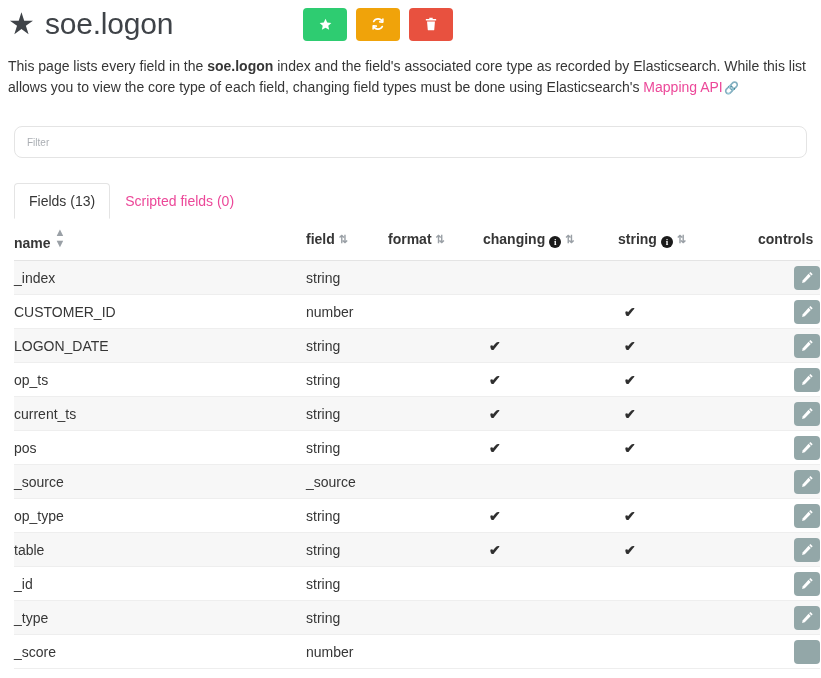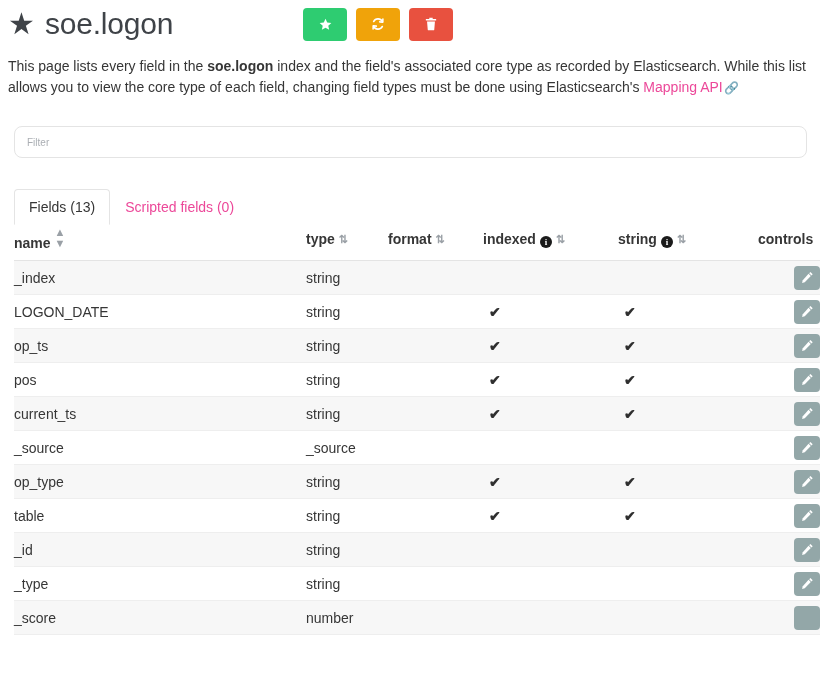--- a/index.html
+++ b/index.html
@@ -115,21 +115,21 @@
     border-bottom: 1px solid transparent;
   }
   .tab {
     padding: 9px 14px 8px 14px;
     font-size: 14px;
     line-height: 17px;
     cursor: pointer;
     border: 1px solid transparent;
     border-radius: 4px 4px 0 0;
     position: relative;
-    top: 7px;
+    top: 1px;
     white-space: nowrap;
   }
   .tab-active {
     color: #363636;
     background: #ffffff;
     border-color: #e4e4e4;
     border-bottom-color: #ffffff;
   }
   .tab-inactive {
     color: #ec4899;
@@ -280,23 +280,23 @@
         <col class="c-name">
           <col class="c-type">
           <col class="c-format">
         <col class="c-analyzed">
           <col class="c-indexed">
           <col class="c-controls">
       </colgroup>
       <thead>
         <tr>
           <th><span>name</span><span class="sort-icon">▲<br>▼</span></th>
-          <th><span>type</span><span class="sort-icon">⇅</span></th>
+          <th><span>field</span><span class="sort-icon">⇅</span></th>
           <th><span>format</span><span class="sort-icon">⇅</span></th>
-          <th><span>indexed</span><span class="info-icon">i</span><span class="sort-icon">⇅</span></th>
+          <th><span>changing</span><span class="info-icon">i</span><span class="sort-icon">⇅</span></th>
           <th><span>string</span><span class="info-icon">i</span><span class="sort-icon">⇅</span></th>
           <th class="col-controls"><span>controls</span></th>
         </tr>
       </thead>
       <tbody id="fields-body">
           <tr>
             <td>_index</td>
             <td>string</td>
             <td></td>
             <td></td>
@@ -304,20 +304,35 @@
             <td class="controls-cell"><button class="edit-btn" aria-label="Edit field">
                 <span>
                   <svg width="13" height="13" viewBox="0 0 16 16" fill="#ffffff" aria-hidden="true">
                     <path d="M11.6 1.2 L14.4 4.0 L12.9 5.5 L10.1 2.7 Z"></path>
                     <path d="M9.3 3.5 L12.1 6.3 L4.6 13.8 L1.3 14.7 L2.2 11.4 Z"></path>
                   </svg>
                 </span>
               </button></td>
           </tr>
           <tr>
+            <td>CUSTOMER_ID</td>
+            <td>number</td>
+            <td></td>
+            <td></td>
+            <td><span class="check">✔</span></td>
+            <td class="controls-cell"><button class="edit-btn" aria-label="Edit field">
+                <span>
+                  <svg width="13" height="13" viewBox="0 0 16 16" fill="#ffffff" aria-hidden="true">
+                    <path d="M11.6 1.2 L14.4 4.0 L12.9 5.5 L10.1 2.7 Z"></path>
+                    <path d="M9.3 3.5 L12.1 6.3 L4.6 13.8 L1.3 14.7 L2.2 11.4 Z"></path>
+                  </svg>
+                </span>
+              </button></td>
+          </tr>
+          <tr>
             <td>LOGON_DATE</td>
             <td>string</td>
             <td></td>
             <td><span class="check">✔</span></td>
             <td><span class="check">✔</span></td>
             <td class="controls-cell"><button class="edit-btn" aria-label="Edit field">
                 <span>
                   <svg width="13" height="13" viewBox="0 0 16 16" fill="#ffffff" aria-hidden="true">
                     <path d="M11.6 1.2 L14.4 4.0 L12.9 5.5 L10.1 2.7 Z"></path>
                     <path d="M9.3 3.5 L12.1 6.3 L4.6 13.8 L1.3 14.7 L2.2 11.4 Z"></path>
@@ -334,36 +349,36 @@
             <td class="controls-cell"><button class="edit-btn" aria-label="Edit field">
                 <span>
                   <svg width="13" height="13" viewBox="0 0 16 16" fill="#ffffff" aria-hidden="true">
                     <path d="M11.6 1.2 L14.4 4.0 L12.9 5.5 L10.1 2.7 Z"></path>
                     <path d="M9.3 3.5 L12.1 6.3 L4.6 13.8 L1.3 14.7 L2.2 11.4 Z"></path>
                   </svg>
                 </span>
               </button></td>
           </tr>
           <tr>
+            <td>current_ts</td>
+            <td>string</td>
+            <td></td>
+            <td><span class="check">✔</span></td>
+            <td><span class="check">✔</span></td>
+            <td class="controls-cell"><button class="edit-btn" aria-label="Edit field">
+                <span>
+                  <svg width="13" height="13" viewBox="0 0 16 16" fill="#ffffff" aria-hidden="true">
+                    <path d="M11.6 1.2 L14.4 4.0 L12.9 5.5 L10.1 2.7 Z"></path>
+                    <path d="M9.3 3.5 L12.1 6.3 L4.6 13.8 L1.3 14.7 L2.2 11.4 Z"></path>
+                  </svg>
+                </span>
+              </button></td>
+          </tr>
+          <tr>
             <td>pos</td>
-            <td>string</td>
-            <td></td>
-            <td><span class="check">✔</span></td>
-            <td><span class="check">✔</span></td>
-            <td class="controls-cell"><button class="edit-btn" aria-label="Edit field">
-                <span>
-                  <svg width="13" height="13" viewBox="0 0 16 16" fill="#ffffff" aria-hidden="true">
-                    <path d="M11.6 1.2 L14.4 4.0 L12.9 5.5 L10.1 2.7 Z"></path>
-                    <path d="M9.3 3.5 L12.1 6.3 L4.6 13.8 L1.3 14.7 L2.2 11.4 Z"></path>
-                  </svg>
-                </span>
-              </button></td>
-          </tr>
-          <tr>
-            <td>current_ts</td>
             <td>string</td>
             <td></td>
             <td><span class="check">✔</span></td>
             <td><span class="check">✔</span></td>
             <td class="controls-cell"><button class="edit-btn" aria-label="Edit field">
                 <span>
                   <svg width="13" height="13" viewBox="0 0 16 16" fill="#ffffff" aria-hidden="true">
                     <path d="M11.6 1.2 L14.4 4.0 L12.9 5.5 L10.1 2.7 Z"></path>
                     <path d="M9.3 3.5 L12.1 6.3 L4.6 13.8 L1.3 14.7 L2.2 11.4 Z"></path>
                   </svg>

